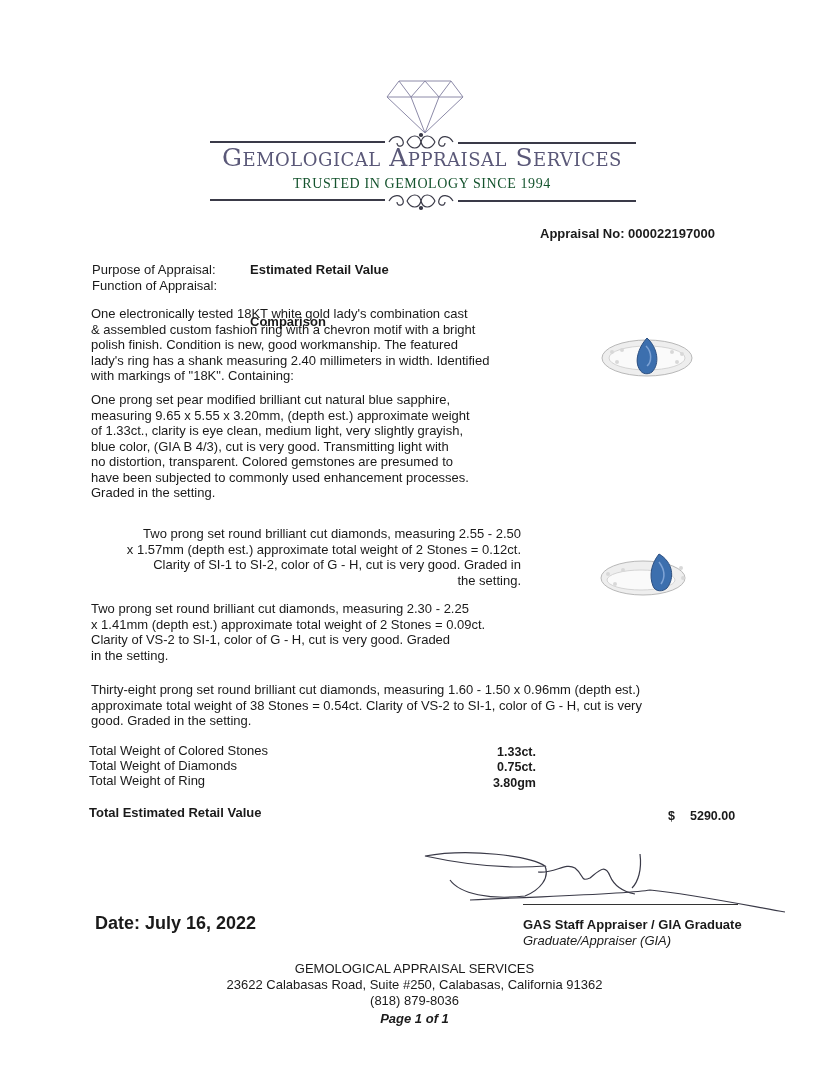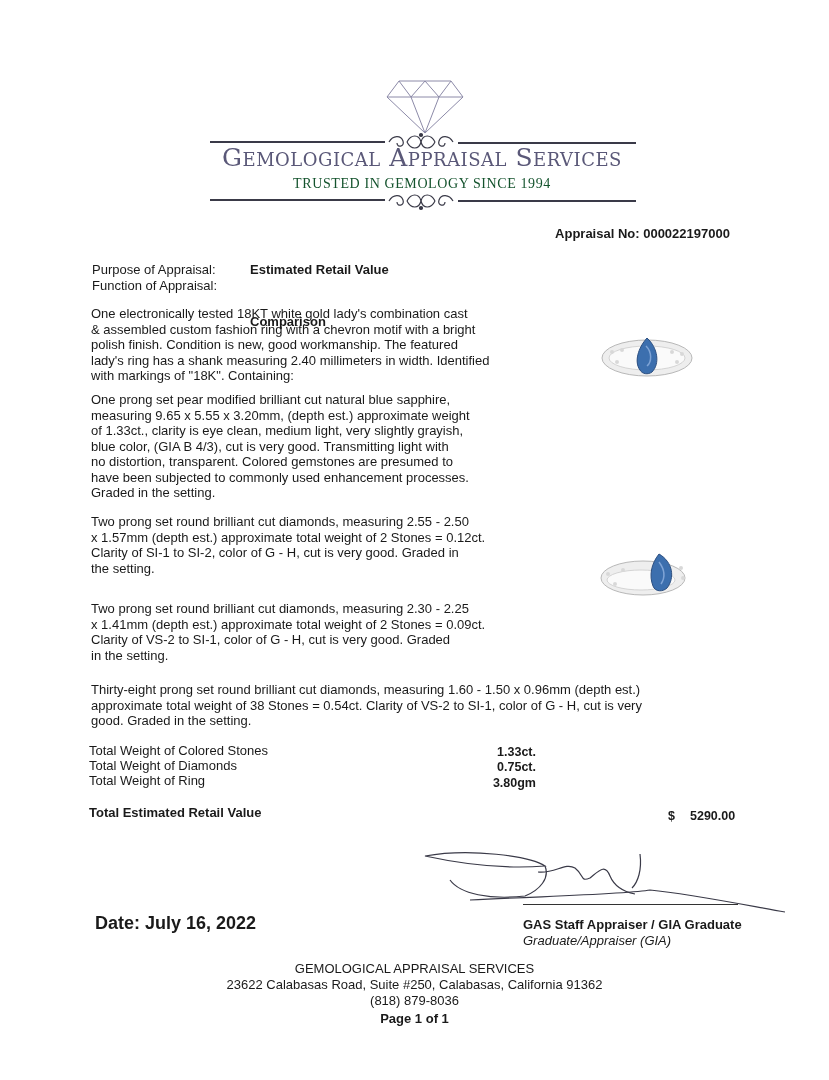--- a/index.html
+++ b/index.html
@@ -23,21 +23,21 @@
       font-family: "DejaVu Serif", "Liberation Serif", serif;
       font-size: 25px; letter-spacing: 0.5px; color: #5a5878;
       white-space: nowrap; font-variant: small-caps;
     }
     .brand-tagline {
       left: 206px; top: 176px; width: 432px; text-align: center;
       font-family: "Liberation Serif", serif; font-size: 14px;
       color: #14532d; letter-spacing: 0.6px; white-space: nowrap;
     }
     .appraisal-no {
-      left: 540px; top: 226px; width: 205px; text-align: center;
+      left: 540px; top: 226px; width: 205px; text-align: left;
       font-weight: bold; font-size: 13px; white-space: nowrap;
     }
     .kv-label { left: 92px; font-size: 13px; white-space: nowrap; }
     .kv-value { left: 250px; font-size: 13px; font-weight: bold; white-space: nowrap; }
     .para {
       left: 91px; width: 430px; font-size: 13px; line-height: 15.5px;
       white-space: pre-line;
     }
     .para-wide { width: 600px; }
     .totals-label { left: 89px; font-size: 13px; white-space: nowrap; }
@@ -47,21 +47,21 @@
     .grand-value { left: 690px; top: 809px; font-size: 12.5px; font-weight: bold; white-space: nowrap; }
     .ring-img { width: 110px; height: 75px; }
     .ring1 { left: 592px; top: 320px; }
     .ring2 { left: 593px; top: 540px; }
     .signature { left: 410px; top: 848px; width: 380px; height: 75px; }
     .sign-line { left: 523px; top: 904px; width: 215px; height: 1px; background: #333; }
     .date { left: 95px; top: 913px; font-size: 18px; font-weight: bold; white-space: nowrap; text-align: right; }
     .signer-title { left: 523px; top: 917px; font-size: 13px; font-weight: bold; white-space: nowrap; }
     .signer-sub { left: 523px; top: 933px; font-size: 13px; font-style: italic; white-space: nowrap; }
     .footer-line { left: 0; width: 829px; text-align: center; font-size: 13px; white-space: nowrap; }
-    .footer-page { font-weight: bold; }
+    .footer-page { font-weight: bold; font-style: italic; }
   </style>
 </head>
 <body>
 
 <svg class="abs logo-diamond" viewBox="0 0 80 60">
   <g fill="none" stroke="#8c8aa8" stroke-width="1">
     <polygon points="14,6 66,6 78,22 40,58 2,22"></polygon>
     <line x1="2" y1="22" x2="78" y2="22"></line>
     <line x1="14" y1="6" x2="26" y2="22"></line>
     <line x1="40" y1="6" x2="26" y2="22"></line>
@@ -111,21 +111,21 @@
 polish finish. Condition is new, good workmanship. The featured
 lady's ring has a shank measuring 2.40 millimeters in width. Identified
 with markings of "18K".  Containing:</div>
 <div class="abs para" style="top:392px;">One prong set pear modified brilliant cut natural blue sapphire,
 measuring 9.65 x 5.55 x 3.20mm, (depth est.) approximate weight
 of 1.33ct., clarity is eye clean, medium light, very slightly grayish,
 blue color, (GIA B 4/3), cut is very good. Transmitting light with
 no distortion, transparent. Colored gemstones are presumed to
 have been subjected to commonly used enhancement processes.
 Graded in the setting.</div>
-<div class="abs para" style="top:514px;">Two prong set round brilliant cut diamonds, measuring 2.55 - 2.50
+<div class="abs para" style="top:526px;text-align:right;">Two prong set round brilliant cut diamonds, measuring 2.55 - 2.50
 x 1.57mm (depth est.) approximate total weight of 2 Stones = 0.12ct.
 Clarity of SI-1 to SI-2, color of G - H, cut is very good. Graded in
 the setting.</div>
 <div class="abs para" style="top:601px;">Two prong set round brilliant cut diamonds, measuring 2.30 - 2.25
 x 1.41mm (depth est.) approximate total weight of 2 Stones = 0.09ct.
 Clarity of VS-2 to SI-1, color of G - H, cut is very good. Graded
 in the setting.</div>
 <div class="abs para para-wide" style="top:682px;">Thirty-eight prong set round brilliant cut diamonds, measuring 1.60 - 1.50 x 0.96mm (depth est.)
 approximate total weight of 38 Stones = 0.54ct. Clarity of VS-2 to SI-1, color of G - H, cut is very
 good. Graded in the setting.</div>

